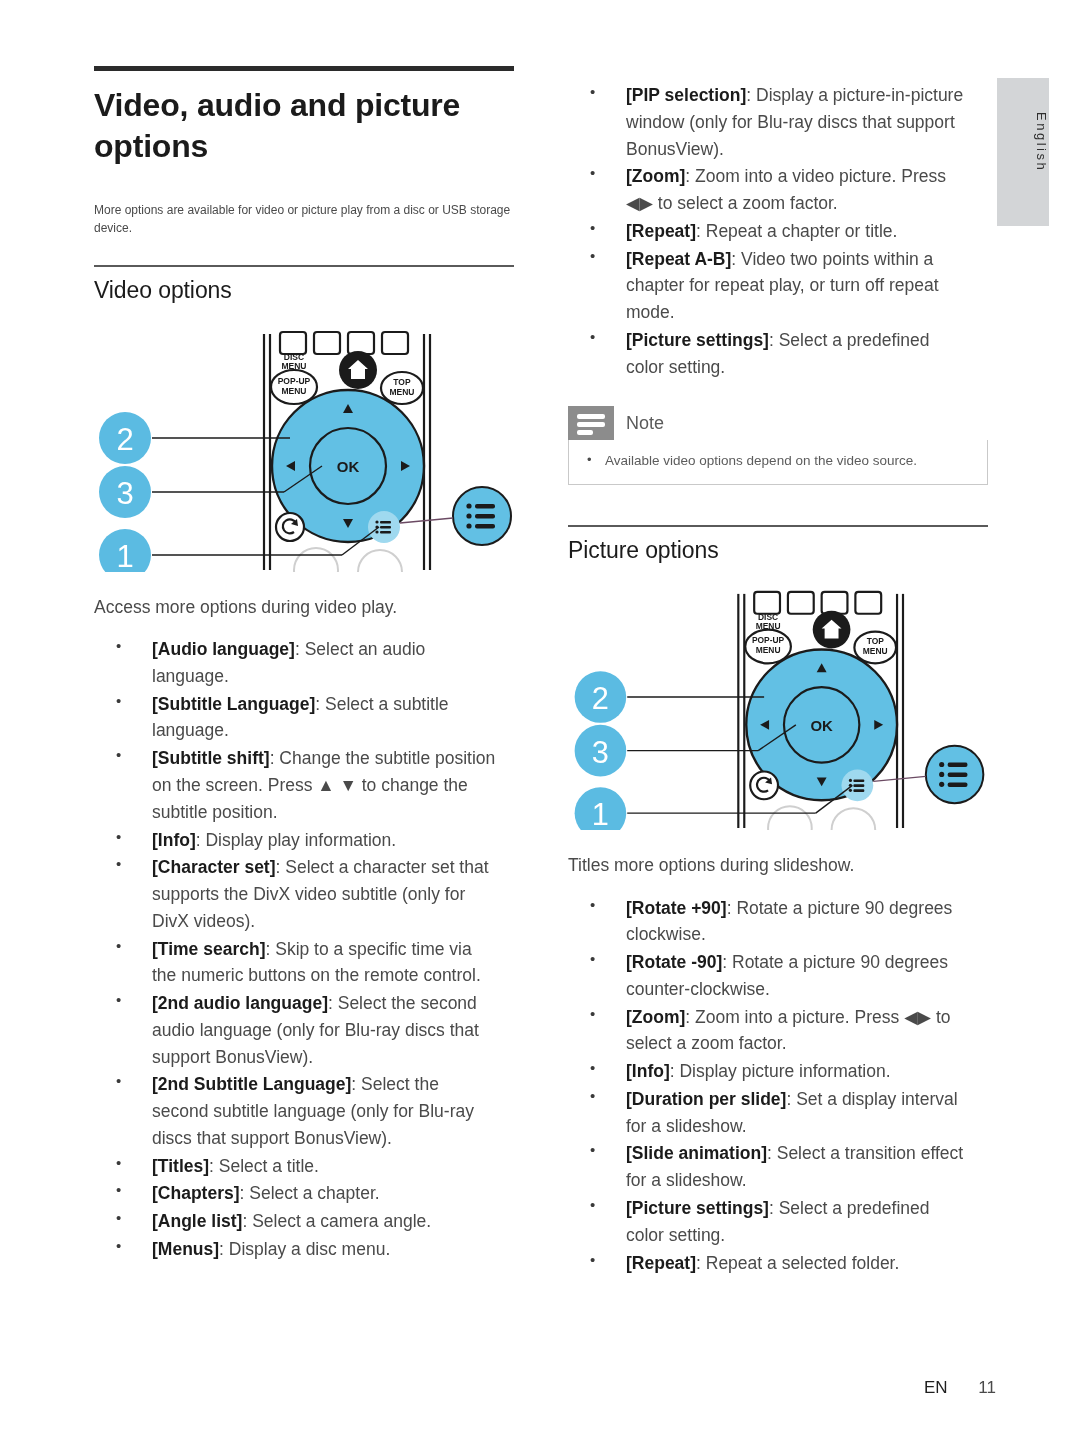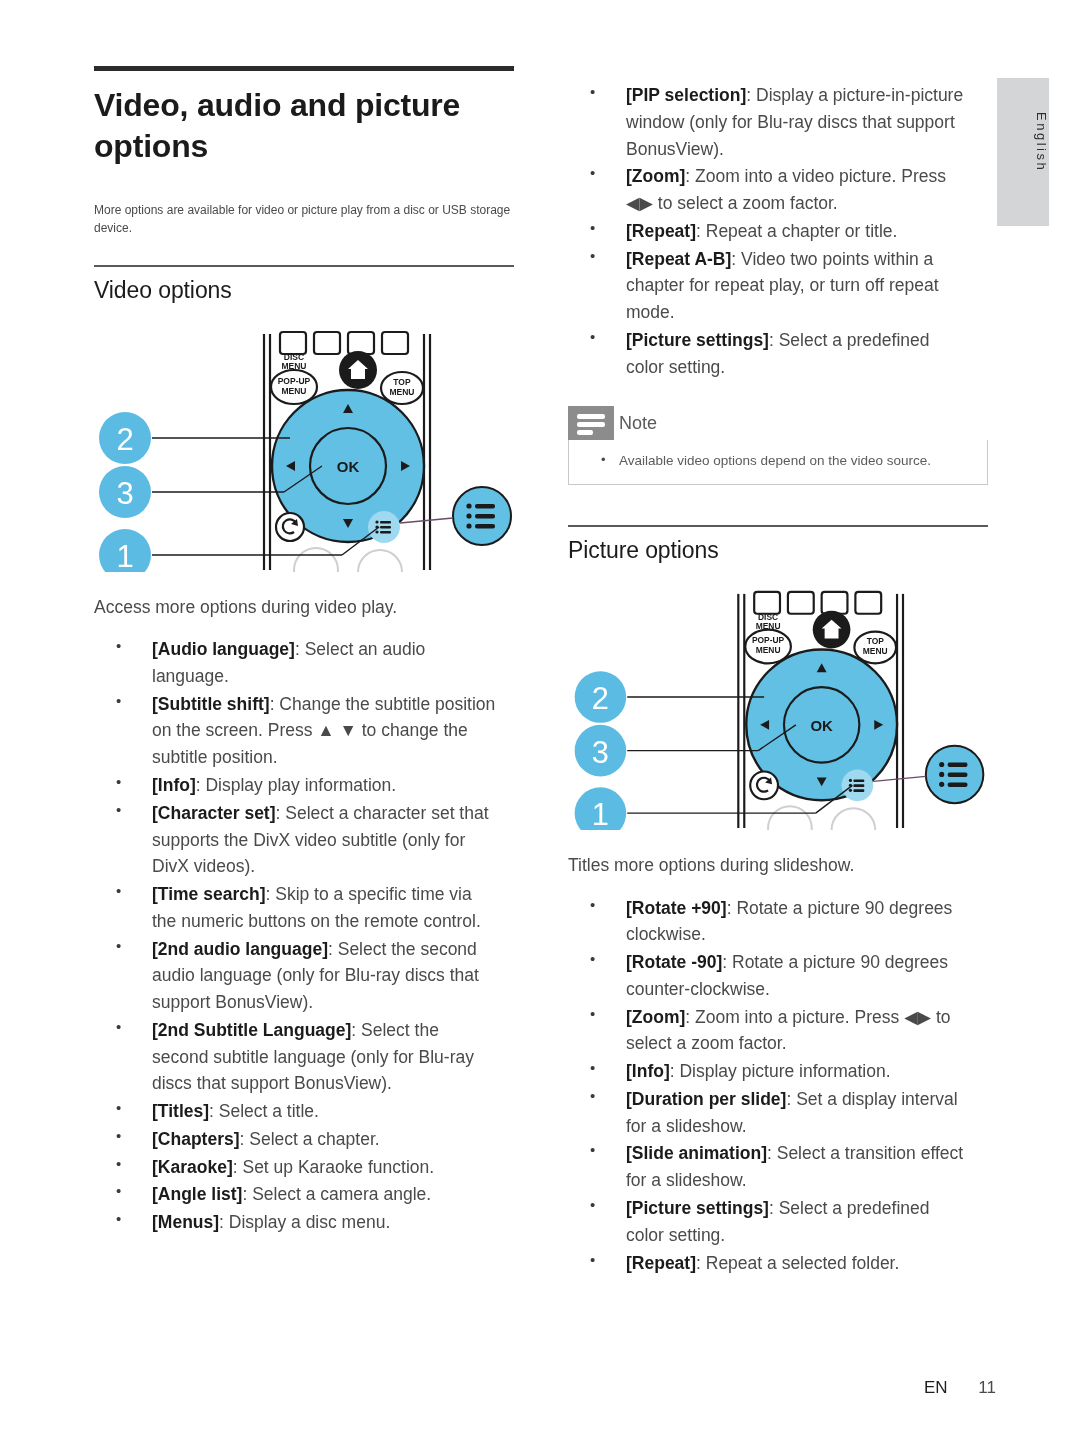--- a/index.html
+++ b/index.html
@@ -131,26 +131,26 @@
     height: 5px;
     border-radius: 2px;
     left: 9px;
   }
   .note-badge i:nth-child(1) { top: 8px;  width: 28px; }
   .note-badge i:nth-child(2) { top: 16px; width: 28px; }
   .note-badge i:nth-child(3) { top: 24px; width: 16px; }
   .note-title {
     font-size: 18px;
     color: #5a5a5a;
-    margin-left: 5px;
+    margin-left: 12px;
   }
   .note-body {
     border: 1px solid #c9c9c9;
     border-top: none;
-    padding: 12px 14px 13px 28px;
+    padding: 12px 14px 13px 14px;
   }
   .note-body ul { list-style: none; margin: 0; padding: 0; }
   .note-body li {
     position: relative;
     padding-left: 22px;
     font-size: 13.5px;
     color: #5c5c5c;
     line-height: 1.4;
   }
   .note-body li::before {
@@ -279,29 +279,29 @@
         <line x1="190" y1="172" x2="228" y2="146" stroke="#1b1b1b" stroke-width="1.4"></line>
         <line x1="58" y1="235" x2="248" y2="235" stroke="#1b1b1b" stroke-width="1.4"></line>
         <line x1="248" y1="235" x2="285" y2="207" stroke="#1b1b1b" stroke-width="1.4"></line>
       </svg>
     </div>
 
     <p class="intro">Access more options during video play.</p>
 
     <ul class="opts">
       <li><b>[Audio language]</b><span>: Select an audio language.</span></li>
+      <li><b>[Subtitle Language]</b><span>: Select a subtitle language.</span></li>
       <li><b>[Subtitle shift]</b><span>: Change the subtitle position on the screen. Press ▲ ▼ to change the subtitle position.</span></li>
       <li><b>[Info]</b><span>: Display play information.</span></li>
       <li><b>[Character set]</b><span>: Select a character set that supports the DivX video subtitle (only for DivX videos).</span></li>
       <li><b>[Time search]</b><span>: Skip to a specific time via the numeric buttons on the remote control.</span></li>
       <li><b>[2nd audio language]</b><span>: Select the second audio language (only for Blu-ray discs that support BonusView).</span></li>
       <li><b>[2nd Subtitle Language]</b><span>: Select the second subtitle language (only for Blu-ray discs that support BonusView).</span></li>
       <li><b>[Titles]</b><span>: Select a title.</span></li>
       <li><b>[Chapters]</b><span>: Select a chapter.</span></li>
-      <li><b>[Karaoke]</b><span>: Set up Karaoke function.</span></li>
       <li><b>[Angle list]</b><span>: Select a camera angle.</span></li>
       <li><b>[Menus]</b><span>: Display a disc menu.</span></li>
     </ul>
   </div>
 
   <div class="col col-right">
 
     <ul class="opts">
       <li><b>[PIP selection]</b><span>: Display a picture-in-picture window (only for Blu-ray discs that support BonusView).</span></li>
       <li><b>[Zoom]</b><span>: Zoom into a video picture. Press ◀▶ to select a zoom factor.</span></li>

